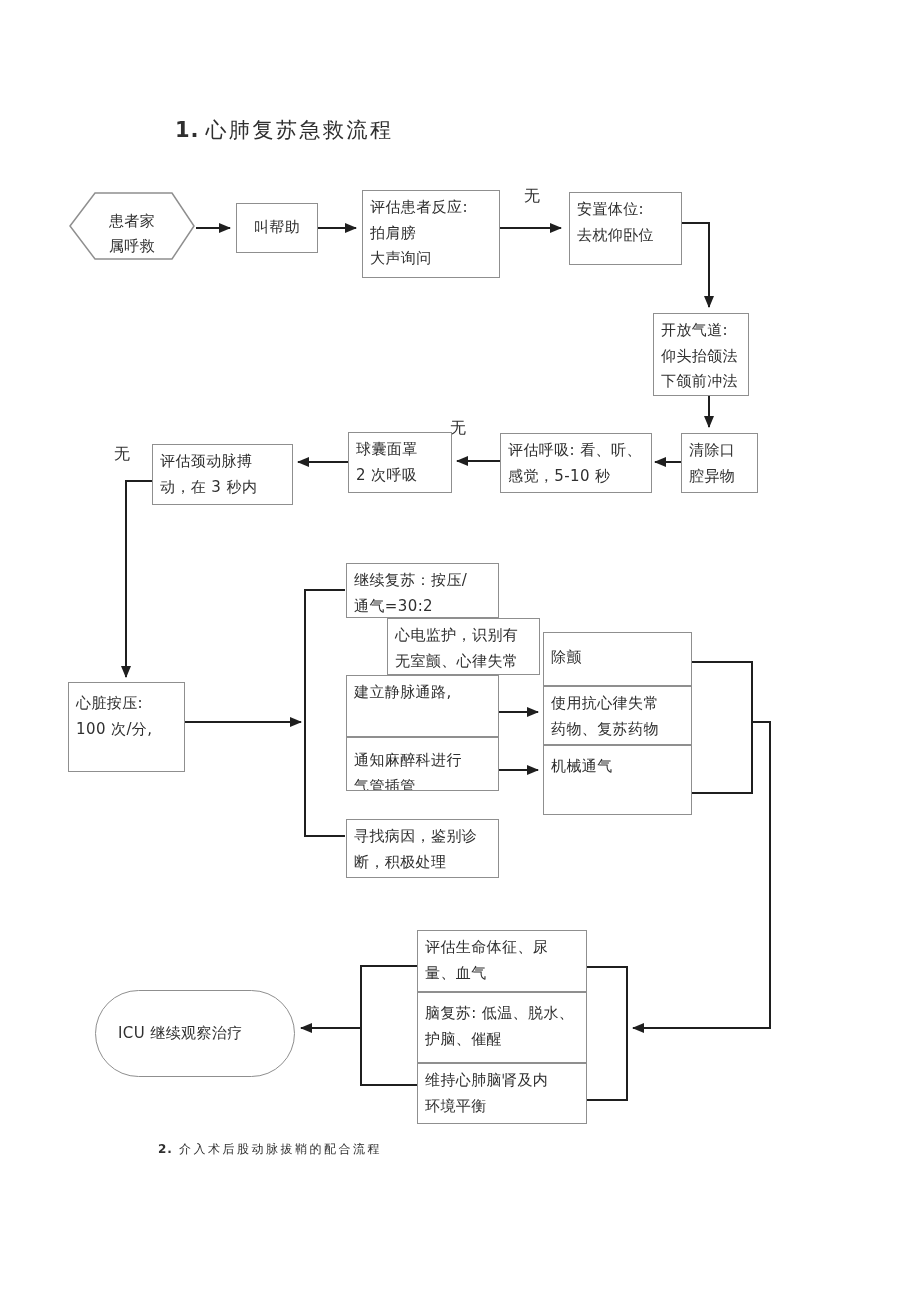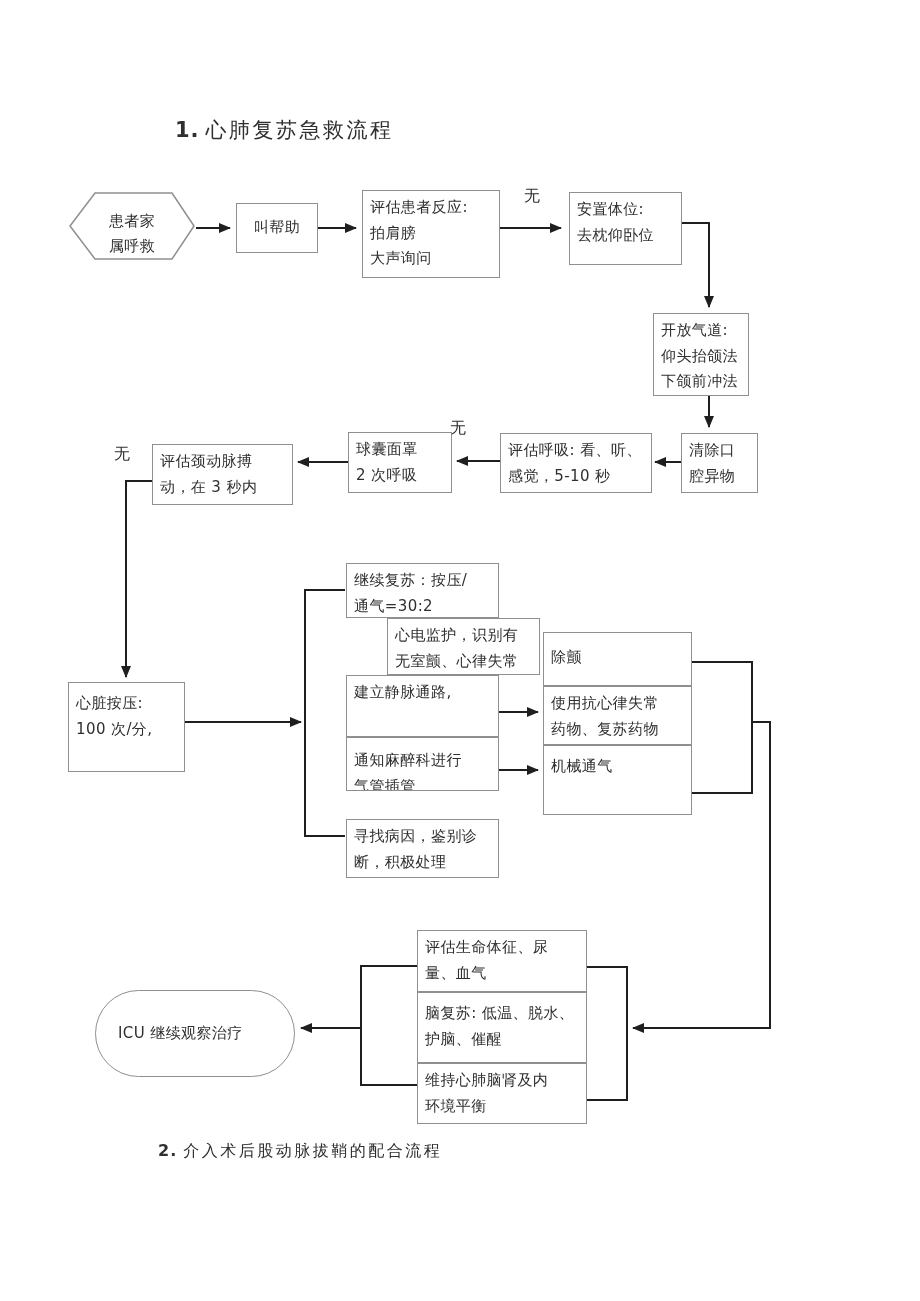--- a/index.html
+++ b/index.html
@@ -51,21 +51,21 @@
       <path d="M752,722 L770,722 L770,1028 L633,1028" marker-end="url(#arr)"></path>
       <path d="M587,967 L627,967 L627,1100 L587,1100"></path>
       <path d="M417,966 L361,966 L361,1085 L417,1085"></path>
       <path d="M361,1028 L301,1028" marker-end="url(#arr)"></path>
     </g>
   </svg>
 
   <div class="sec-title" style="left:175px; top:116px;">
     <span class="sec-num">1.</span><span>心肺复苏急救流程</span>
   </div>
-  <div class="sec-title" style="left:158px; top:1141px; font-size:16px;">
+  <div class="sec-title" style="left:158px; top:1141px; font-size:12px;">
     <span class="sec-num">2.</span><span>介入术后股动脉拔鞘的配合流程</span>
   </div>
 
   <span class="edge-label" style="left:524px; top:186px;">无</span>
   <span class="edge-label" style="left:450px; top:418px;">无</span>
   <span class="edge-label" style="left:114px; top:444px;">无</span>
 
   <div class="node plain c" style="left:80px; top:204px; width:104px; height:60px;">患者家
 属呼救</div>
 

